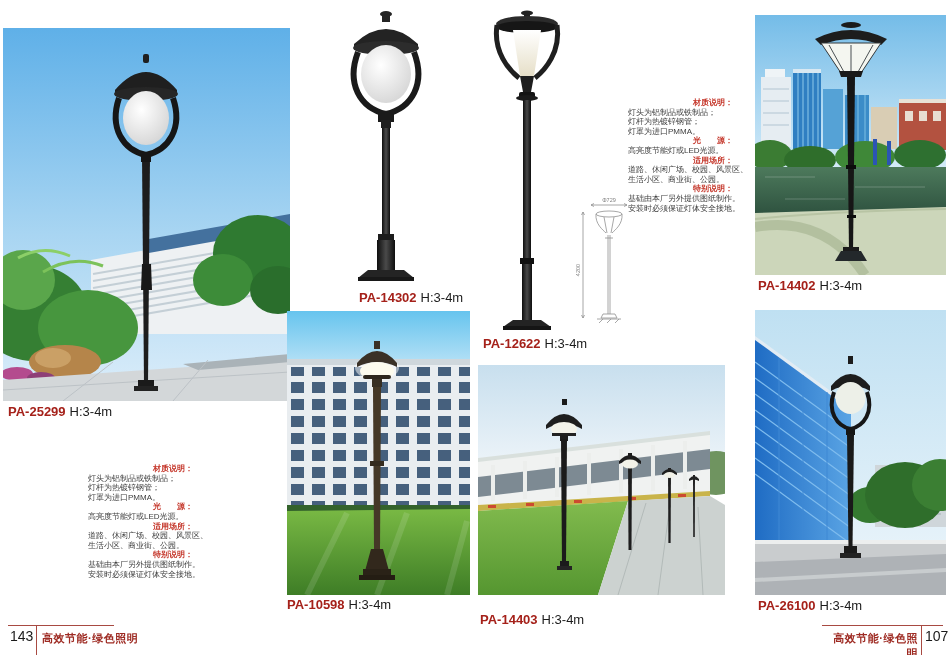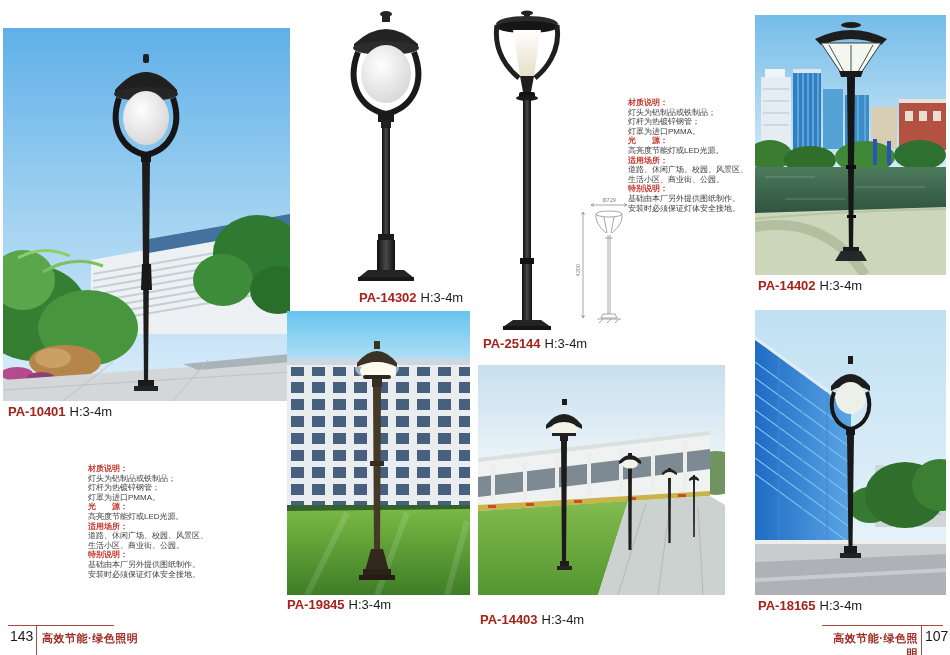--- a/index.html
+++ b/index.html
@@ -6,21 +6,21 @@
   body{width:950px;height:655px;background:#ffffff;position:relative;overflow:hidden;
        font-family:"Liberation Sans",sans-serif;}
   .photo{position:absolute;overflow:hidden;}
   .photo svg{display:block;width:100%;height:100%;}
   .prod{position:absolute;}
   .prod svg{display:block;width:100%;height:100%;}
   .plabel{position:absolute;font-size:13px;white-space:nowrap;}
   .plabel .code{color:#a5211a;font-weight:bold;}
   .plabel .hval{color:#1c1c1c;margin-left:4px;}
   .spec{position:absolute;width:170px;font-size:8px;line-height:9.6px;color:#3c3c3c;}
-  .spec .t{color:#c5372b;font-weight:bold;}
+  .spec .t{color:#c5372b;font-weight:bold;text-align:center;}
   .hline{position:absolute;height:1px;background:#a84a42;}
   .vline{position:absolute;width:1px;background:#a84a42;}
   .pagenum{position:absolute;font-size:14px;font-weight:normal;color:#1a1a1a;}
   .slogan{position:absolute;font-size:11px;font-weight:bold;color:#9e2b23;letter-spacing:.5px;}
 </style>
 </head>
 <body>
 
 <div>
 
@@ -76,21 +76,21 @@
       <rect x="140" y="26" width="6" height="9" rx="2" fill="#1f1f1f"></rect>
       <path d="M112 62 Q143 26 174 62 L174 68 Q143 52 112 68 Z" fill="#1f1f1f"></path>
       <ellipse cx="143" cy="66" rx="32" ry="7" fill="#262626"></ellipse>
       <ellipse cx="143" cy="90" rx="23" ry="27" fill="url(#globe1)"></ellipse>
       <path d="M116 70 C106 100 120 122 143 127 C166 122 180 100 170 70" fill="none" stroke="#161616" stroke-width="6"></path>
       <rect x="138" y="124" width="10" height="10" fill="#161616"></rect>
     </svg>
   </div>
 
   <div class="plabel" style="left:8px;top:404px;">
-    <span class="code">PA-10401</span><span class="hval">H:3-4m</span>
+    <span class="code">PA-25299</span><span class="hval">H:3-4m</span>
   </div>
 
   <div class="spec" style="left:88px;top:464px;">
     <div class="t">材质说明：</div>
     <div>灯头为铝制品或铁制品；</div>
     <div>灯杆为热镀锌钢管；</div>
     <div>灯罩为进口PMMA。</div>
     <div class="t">光　　源：</div>
     <div>高亮度节能灯或LED光源。</div>
     <div class="t">适用场所：</div>
@@ -173,21 +173,21 @@
       <rect x="85" y="68" width="10" height="8" fill="#382f24"></rect>
       <polygon points="86,76 94,76 93,238 87,238" fill="#453827"></polygon>
       <rect x="83" y="150" width="14" height="5" fill="#352b1e"></rect>
       <polygon points="84,238 96,238 102,260 78,260" fill="#32281c"></polygon>
       <rect x="76" y="258" width="28" height="7" fill="#2a2217"></rect>
       <rect x="72" y="264" width="36" height="5" fill="#241d13"></rect>
     </svg>
   </div>
 
   <div class="plabel" style="left:287px;top:597px;">
-    <span class="code">PA-19845</span><span class="hval">H:3-4m</span>
+    <span class="code">PA-10598</span><span class="hval">H:3-4m</span>
   </div>
 
   <div class="prod" style="left:477px;top:8px;width:100px;height:326px;">
     <svg viewBox="0 0 100 326">
       <defs>
         <linearGradient id="pole4" x1="0" y1="0" x2="1" y2="0">
           <stop offset="0" stop-color="#0e0e0e"></stop>
             <stop offset=".5" stop-color="#484848"></stop>
             <stop offset="1" stop-color="#0e0e0e"></stop>
         </linearGradient>
@@ -236,21 +236,21 @@
         <line x1="24" y1="131" x2="28" y2="127"></line>
           <line x1="32" y1="131" x2="36" y2="127"></line>
           <line x1="40" y1="131" x2="44" y2="127"></line>
       </g>
       <text x="34" y="10" font-size="5.5" fill="#808080" text-anchor="middle">Φ729</text>
       <text transform="translate(5,78) rotate(-90)" font-size="5.5" fill="#808080" text-anchor="middle">4200</text>
     </svg>
   </div>
 
   <div class="plabel" style="left:483px;top:336px;">
-    <span class="code">PA-25144</span><span class="hval">H:3-4m</span>
+    <span class="code">PA-12622</span><span class="hval">H:3-4m</span>
   </div>
 
   <div class="photo" style="left:478px;top:365px;width:247px;height:230px;">
     <svg viewBox="0 0 247 230" preserveAspectRatio="none">
       <defs>
         <linearGradient id="sky5" x1="0" y1="0" x2="0" y2="1">
           <stop offset="0" stop-color="#c8dfee"></stop>
             <stop offset="1" stop-color="#f4f8fb"></stop>
         </linearGradient>
         <linearGradient id="lawn5" x1="0" y1="0" x2="0" y2="1">
@@ -460,21 +460,21 @@
       <ellipse cx="95.5" cy="88" rx="15" ry="16" fill="#edf0e8"></ellipse>
       <path d="M79 82 C72 102 82 116 95.5 119 C109 116 119 102 112 82" stroke="#161616" stroke-width="4" fill="none"></path>
       <rect x="91" y="117" width="9" height="8" fill="#161616"></rect>
       <polygon points="92,124 99,124 97.5,238 93.5,238" fill="#191919"></polygon>
       <rect x="89" y="236" width="13" height="8" fill="#1a1a1a"></rect>
       <rect x="85" y="243" width="21" height="5" fill="#222222"></rect>
     </svg>
   </div>
 
   <div class="plabel" style="left:758px;top:598px;">
-    <span class="code">PA-18165</span><span class="hval">H:3-4m</span>
+    <span class="code">PA-26100</span><span class="hval">H:3-4m</span>
   </div>
 
   <div class="hline" style="left:822px;top:625px;width:121px;"></div>
   <div class="vline" style="left:921px;top:625px;height:30px;"></div>
   <div class="slogan" style="left:824px;top:631px;width:94px;text-align:right;">高效节能·绿色照明</div>
   <div class="pagenum" style="left:925px;top:628px;">107</div>
 
 </div>
 
 </body></html>

